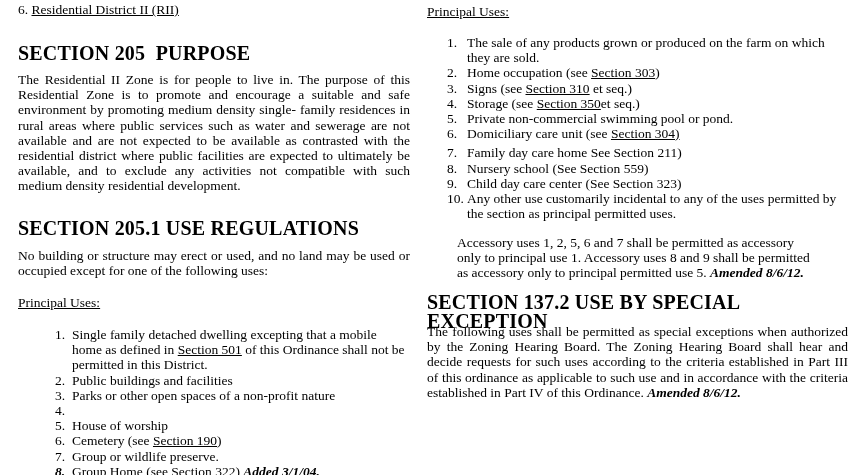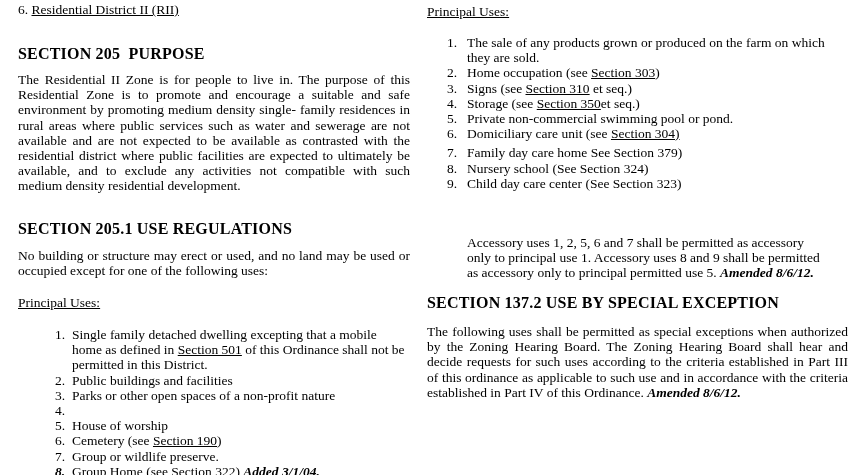--- a/index.html
+++ b/index.html
@@ -11,35 +11,35 @@
     -webkit-font-smoothing:antialiased;
   }
   .col{position:absolute;top:0;}
   #col-left{left:18px;width:392px;}
   #col-right{left:427px;width:421px;}
   .abs{position:absolute;left:0;}
   .just{text-align:justify;}
   .u{text-decoration:underline;text-align:right;}
   .bi{font-weight:bold;font-style:italic;}
   h2{
-    font-size:16px;line-height:19px;font-weight:bold;margin:0;
+    font-size:20px;line-height:19px;font-weight:bold;margin:0;
     white-space:pre-wrap;letter-spacing:.2px;
   }
   .doc-list{width:100%;}
   .li{display:flex;align-items:flex-start;}
   .li .num{flex:0 0 auto;}
   .li .txt{flex:1 1 auto;}
   
   #principal-list .li .num{width:17px;margin-left:37px;}
   #principal-list .li .txt{width:330px;}
   
   #accessory-list .li .num{width:20px;margin-left:20px;}
   #accessory-list .li .txt{width:381px;}
   #accessory-list .li.gap-after{margin-bottom:4px;}
-  .note{margin-left:40px;width:358px;}
+  .note{margin-left:30px;width:358px;}
 </style>
 </head>
 <body>
 
 <div id="col-left" class="col">
 
   <div class="abs" style="top:2px;">
     <span>6. </span><span class="u">Residential District II (RII)</span>
   </div>
 
@@ -112,29 +112,33 @@
     <div class="li">
       <span class="num">5.</span>
       <span class="txt">Private non-commercial swimming pool or pond.</span>
     </div>
     <div class="li gap-after">
       <span class="num">6.</span>
       <span class="txt"><span>Domiciliary care unit (see </span><span class="u">Section 304)</span></span>
     </div>
     <div class="li">
       <span class="num">7.</span>
-      <span class="txt">Family day care home See Section 379)</span>
+      <span class="txt">Family day care home See Section 211)</span>
     </div>
     <div class="li">
       <span class="num">8.</span>
-      <span class="txt">Nursery school (See Section 324)</span>
+      <span class="txt">Nursery school (See Section 559)</span>
     </div>
     <div class="li">
       <span class="num">9.</span>
       <span class="txt">Child day care center (See Section 323)</span>
+    </div>
+    <div class="li">
+      <span class="num">10.</span>
+      <span class="txt">Any other use customarily incidental to any of the uses permitted by the section as principal permitted uses.</span>
     </div>
   </div>
 
   <div class="abs note" style="top:235px;">
     <span>Accessory uses 1, 2, 5, 6 and 7 shall be permitted as accessory only to principal use 1. Accessory uses 8 and 9 shall be permitted as accessory only to principal permitted use 5. </span><span class="bi">Amended 8/6/12.</span>
   </div>
 
   <h2 class="abs" style="top:293px;">SECTION 137.2 USE BY SPECIAL EXCEPTION</h2>
 
   <div class="abs just" style="top:324px;width:421px;">

